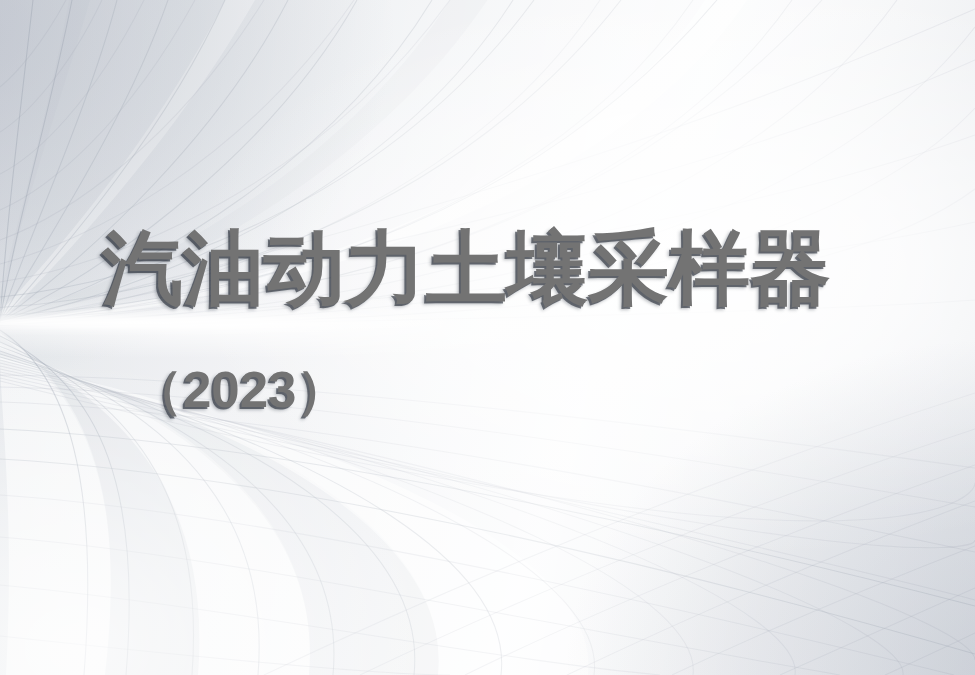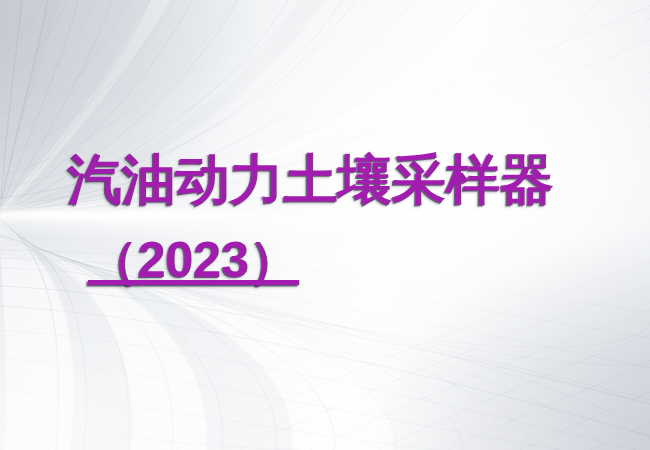--- a/index.html
+++ b/index.html
@@ -123,44 +123,43 @@
     position: absolute;
     left: 0;
     top: 0;
     width: 650px;
     height: 450px;
     pointer-events: none;
   }
 
   .title-line {
     position: absolute;
-    color: #a21caf;
+    color: #737373;
     font-weight: bold;
     white-space: nowrap;
     text-shadow:
       -1.4px 1.4px 0 rgba(18,24,34,0.55),
       -2.2px 2.2px 2.2px rgba(24,32,46,0.30);
     text-align: right;
   }
 
   #title-main {
     left: 68px;
     top: 148px;
     font-size: 54px;
     line-height: 62px;
     letter-spacing: 0px;
   }
 
   #title-year {
     left: 88px;
     top: 230px;
-    font-size: 50px;
+    font-size: 34px;
     line-height: 60px;
     letter-spacing: 0px;
-    text-decoration: underline;
   }
 </style>
 </head>
 <body>
 
 <div id="slide">
 
   <div class="bg-layer" id="bg-base"></div>
 
   <div class="bg-layer" id="bg-mesh">

